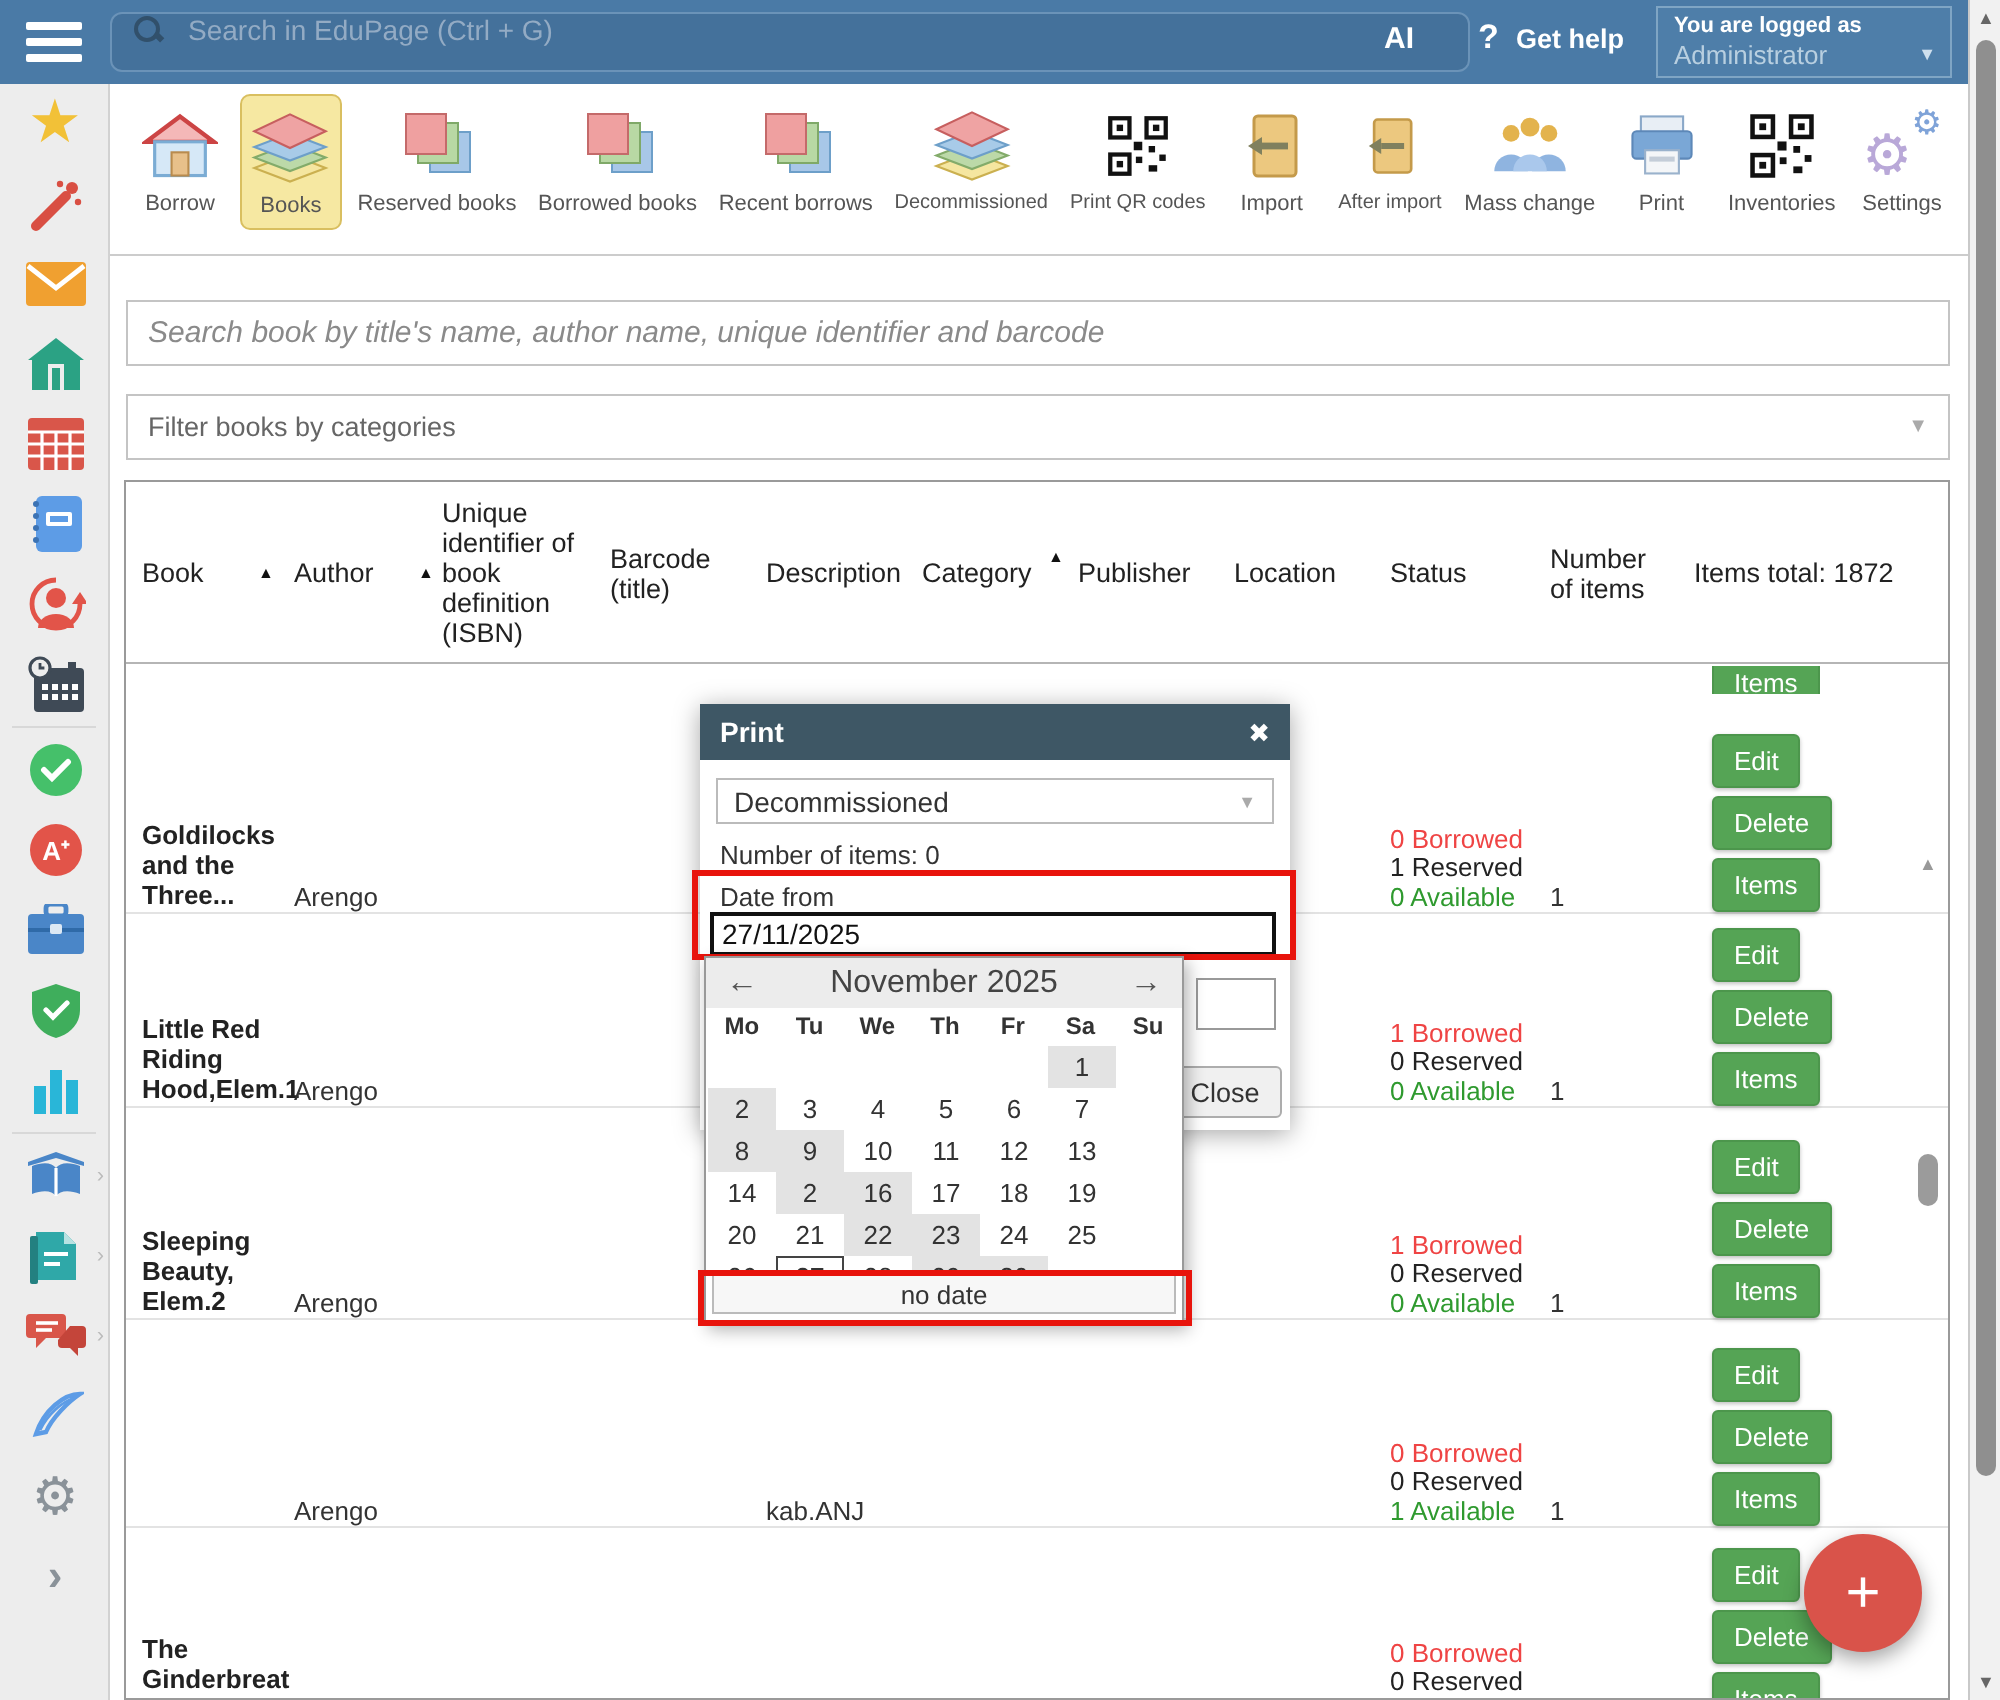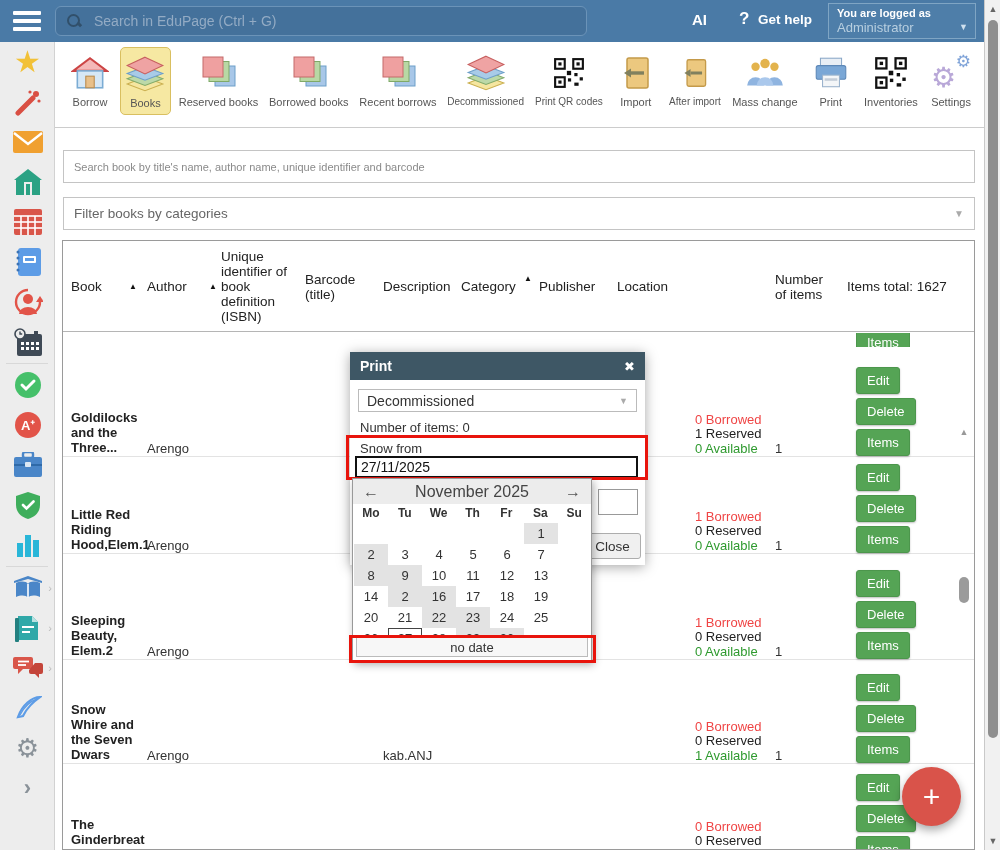--- a/index.html
+++ b/index.html
@@ -3,22 +3,22 @@
 <meta charset="utf-8">
 <style>
   * { margin:0; padding:0; box-sizing:border-box; }
   html,body { width:1000px; height:850px; font-family:"Liberation Sans", sans-serif; background:#fff; }
   .screen { position:relative; width:1000px; height:850px; overflow:hidden; background:#fff; outline:1px solid #8a8a8a; }
 
   
   .topbar { position:absolute; left:0; top:0; width:984px; height:42px; background:#4a7aa6; }
   .hamburger { position:absolute; left:13px; top:11px; width:28px; height:20px; cursor:pointer; }
   .hamburger span { display:block; height:4px; background:#fff; border-radius:1px; margin-bottom:4px; }
-  .searchpill { position:absolute; left:55px; top:6px; width:532px; height:30px; background:#44719b;
-    border:1px solid #6b93b8; border-radius:6px; display:flex; align-items:center; padding:0 10px; }
+  .searchpill { position:absolute; left:55px; top:6px; width:680px; height:30px; background:#44719b;
+    border:1px solid #6b93b8; border-radius:6px; display:flex; align-items:flex-start; padding:0 10px; }
   .searchpill .mag { width:16px; height:16px; margin-right:12px; position:relative; }
   .searchpill .mag::before{ content:""; position:absolute; left:1px; top:1px; width:9px; height:9px; border:2.5px solid #31506b; border-radius:50%; }
   .searchpill .mag::after{ content:""; position:absolute; left:11px; top:10px; width:5px; height:2.5px; background:#31506b; transform:rotate(45deg); }
   .searchpill input { flex:1; background:transparent; border:none; outline:none; color:#e8eef5; font-size:14px; }
   .searchpill input::placeholder { color:#93abc4; }
   .ai-label { position:absolute; left:692px; top:11px; color:#fff; font-weight:bold; font-size:15px; }
   .help-q { position:absolute; left:739px; top:9px; color:#fff; font-weight:bold; font-size:17px; }
   .help-label { position:absolute; left:758px; top:12px; color:#fff; font-weight:bold; font-size:13.5px; }
   .acctbox { position:absolute; left:828px; top:3px; width:148px; height:36px; background:#4e7ea9;
     border:1px solid #7fa5c4; padding:3px 8px; cursor:pointer; }
@@ -46,21 +46,21 @@
   .tb-item.selected { background:#f6e8a2; border:1px solid #d9bf60; }
   .tb-icon { height:42px; display:flex; align-items:center; justify-content:center; }
   .tb-label { font-size:11px; color:#555; margin-top:2px; white-space:nowrap; }
   .tb-label.small { font-size:10px; }
   .gearbox { position:relative; width:40px; height:40px; }
   .gear-big { position:absolute; left:0; top:8px; font-size:28px; color:#b9a8d8; }
   .gear-small { position:absolute; right:0; top:-2px; font-size:17px; color:#7fa3d8; }
 
   
   .content { position:absolute; left:55px; top:128px; width:929px; height:722px; background:#fff; }
-  .bookssearch { position:absolute; left:8px; top:22px; width:912px; height:33px; border:1px solid #c4c4c4; padding:0 10px; font-size:11px; color:#333; outline:none; font-family:"Liberation Sans",sans-serif; }
+  .bookssearch { position:absolute; left:8px; top:22px; width:912px; height:33px; border:1px solid #c4c4c4; padding:0 10px; font-size:15px; color:#333; outline:none; font-family:"Liberation Sans",sans-serif;font-style:italic; }
   .bookssearch::placeholder { color:#8a8a8a; }
   .catfilter { position:absolute; left:8px; top:69px; width:912px; height:33px; border:1px solid #c4c4c4; display:flex; align-items:center; padding:0 10px; font-size:13.5px; color:#666; cursor:pointer; }
   .catfilter .caret { margin-left:auto; color:#aaa; font-size:10px; }
 
   
   .btable { position:absolute; left:7px; top:112px; width:913px; height:610px; border:1px solid #9a9a9a; overflow:hidden; background:#fff; }
   .thead { position:absolute; left:0; top:0; width:100%; height:91px; border-bottom:1px solid #b5b5b5; background:#fff; }
   .hcell { position:absolute; font-size:13.5px; color:#222; display:flex; align-items:center; }
   .hc-book{ left:8px; top:0; height:91px; width:58px; }
   .hc-author{ left:84px; top:0; height:91px; width:58px; }
@@ -493,22 +493,23 @@
         <span class="sortarrow sa-1">▲</span>
         <div class="hcell hc-author">Author</div>
         <span class="sortarrow sa-2">▲</span>
         <div class="hcell hc-isbn">Unique identifier of book definition (ISBN)</div>
         <div class="hcell hc-barcode">Barcode (title)</div>
         <div class="hcell hc-desc">Description</div>
         <div class="hcell hc-cat">Category</div>
         <span class="sortarrow sa-3">▲</span>
         <div class="hcell hc-pub">Publisher</div>
         <div class="hcell hc-loc">Location</div>
+        <div class="hcell hc-status">Status</div>
         <div class="hcell hc-num">Number of items</div>
-        <div class="hcell hc-total">Items total: 1627</div>
+        <div class="hcell hc-total">Items total: 1872</div>
       </div>
       <div class="tbody">
         <div class="partialbtn">
           <button class="gbtn">Items</button>
         </div>
         <div class="rows">
   <div class="trow">
     <div class="tcell c-book">Goldilocks and the Three...</div>
     <div class="tcell c-author">Arengo</div>
     <div class="tcell c-desc"></div>
@@ -553,21 +554,20 @@
     </div>
     <div class="tcell c-count">1</div>
     <div class="tcell c-actions">
       <button class="gbtn">Edit</button>
       <button class="gbtn">Delete</button>
       <button class="gbtn">Items</button>
     </div>
   </div>
 
   <div class="trow">
-    <div class="tcell c-book">Snow Whire and the Seven Dwars</div>
     <div class="tcell c-author">Arengo</div>
     <div class="tcell c-desc">kab.ANJ</div>
     <div class="tcell c-status">
       <span class="st-borrowed">0 Borrowed</span>
       <span class="st-reserved">0 Reserved</span>
       <span class="st-available">1 Available</span>
     </div>
     <div class="tcell c-count">1</div>
     <div class="tcell c-actions">
       <button class="gbtn">Edit</button>
@@ -604,21 +604,21 @@
   <div class="dialog">
     <div class="dlg-head">
       <span class="dlg-title">Print</span>
       <span class="dlg-close">✖</span>
     </div>
     <div class="dlg-select">
       <span>Decommissioned</span>
       <span class="caret">▼</span>
     </div>
     <div class="dlg-count">Number of items: 0</div>
-    <div class="dlg-datefrom-label">Snow from</div>
+    <div class="dlg-datefrom-label">Date from</div>
     <input class="dlg-dateinput" type="text" value="27/11/2025" style="">
     <div class="dlg-dateto"></div>
     <button class="dlg-closebtn">Close</button>
   </div>
 
   <div class="calendar">
     <div class="cal-head">
       <span class="cal-nav">←</span>
       <span class="cal-month">November 2025</span>
       <span class="cal-nav">→</span>

